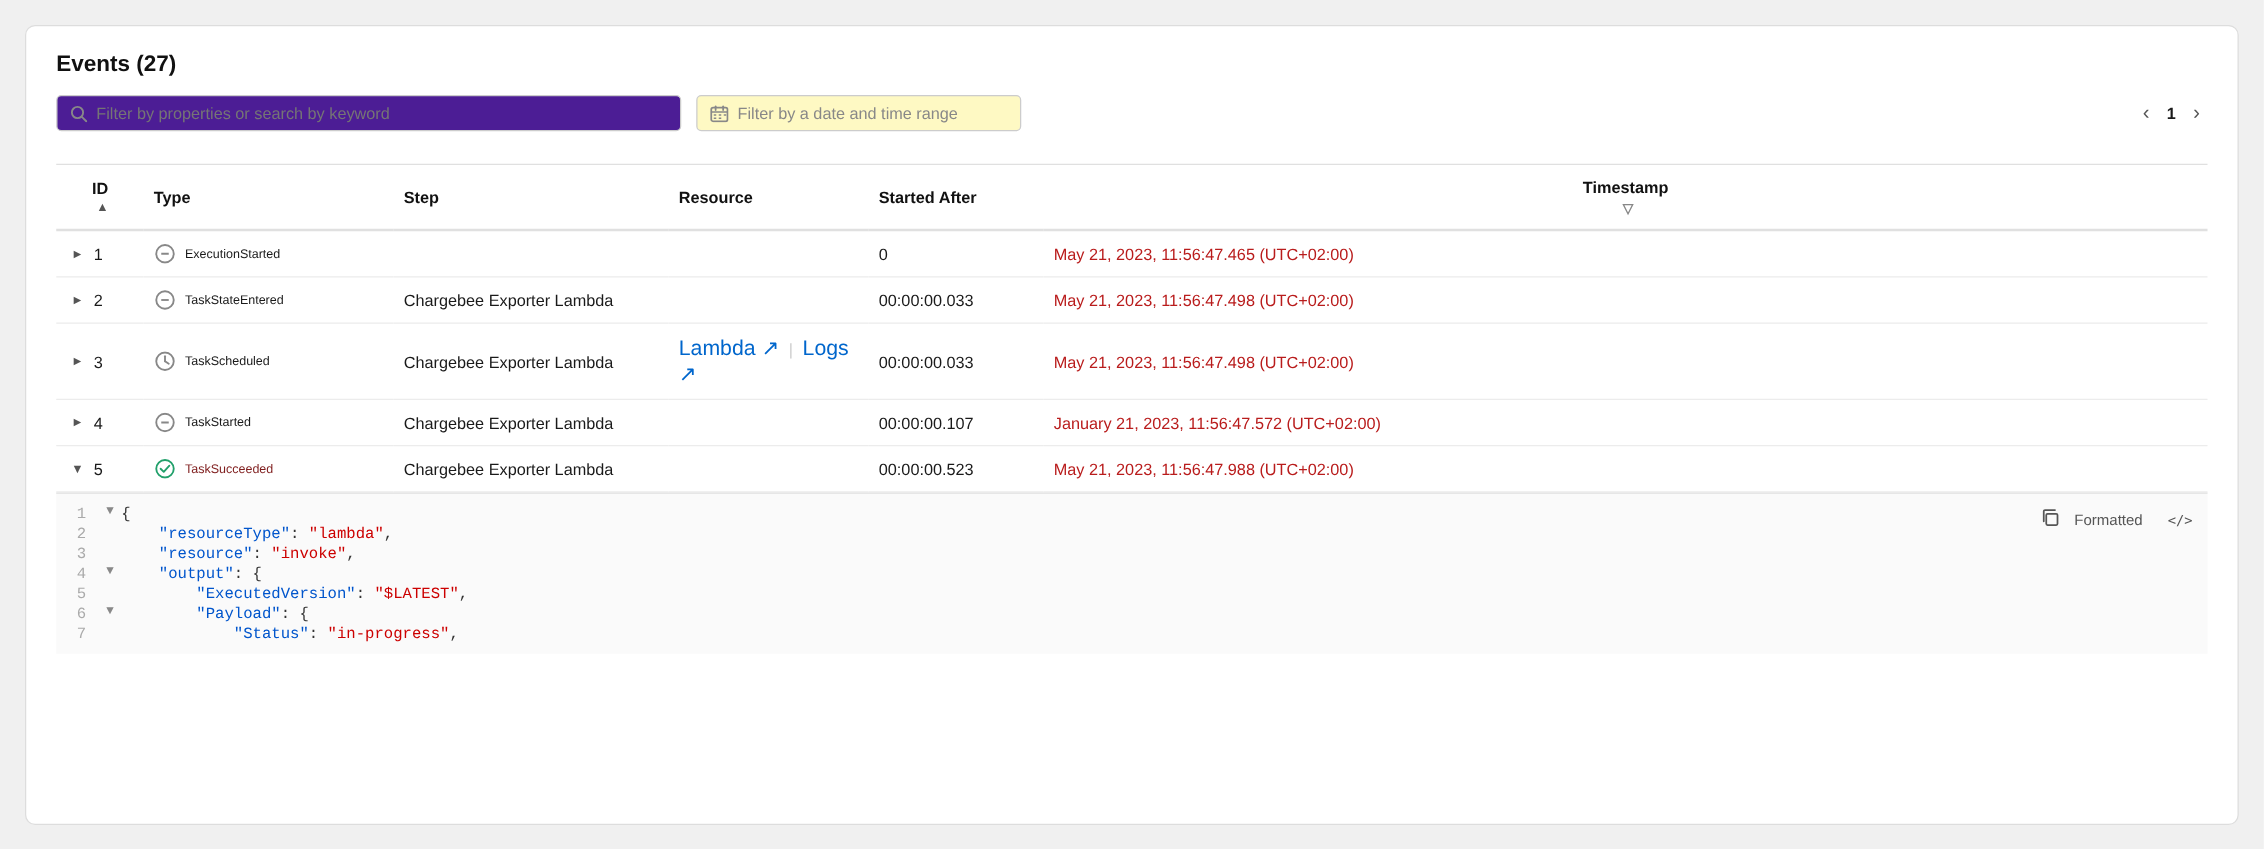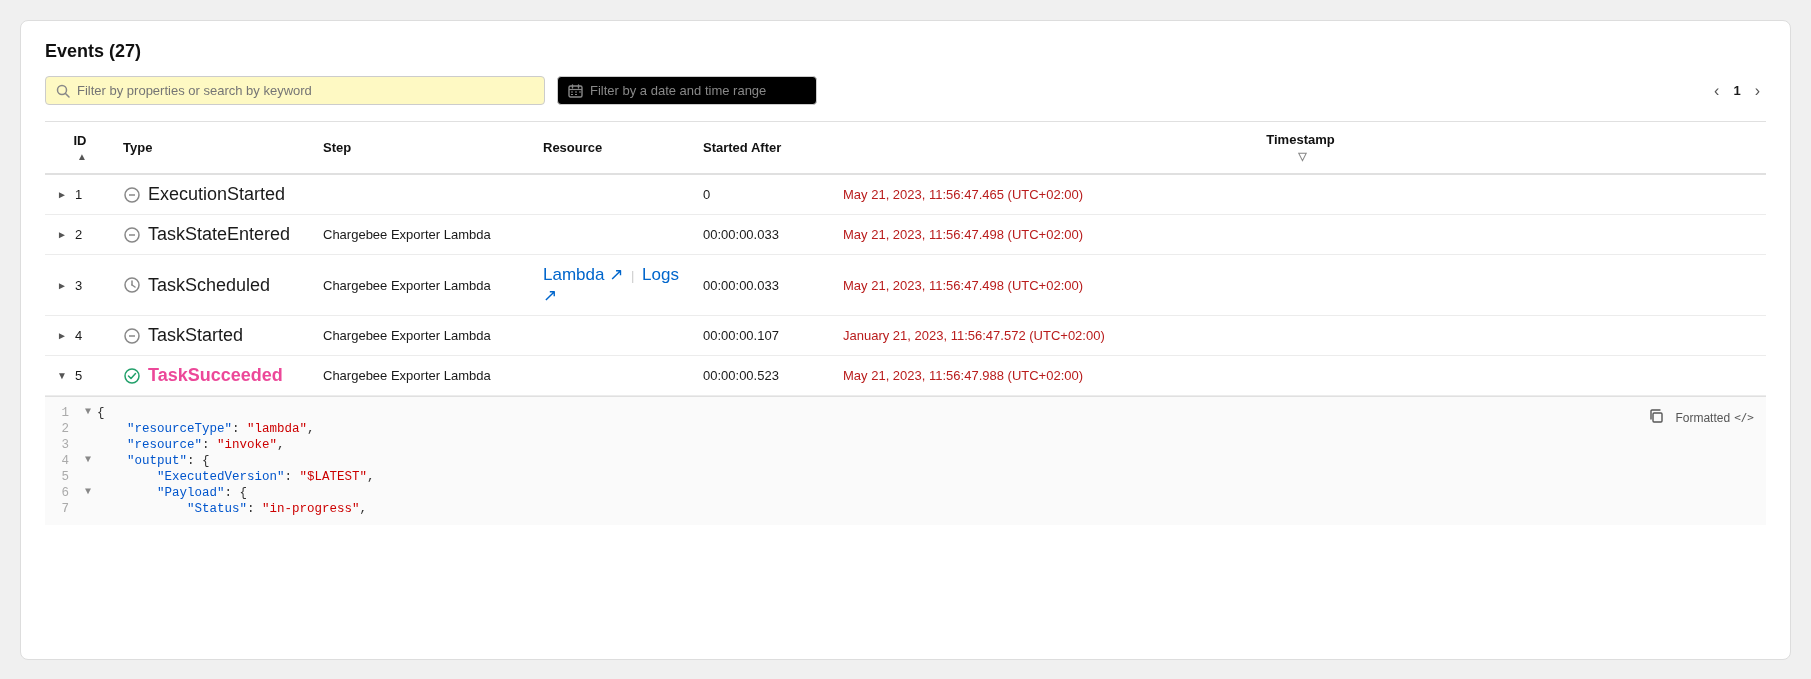--- a/index.html
+++ b/index.html
@@ -11,42 +11,42 @@
     }
     .container {
       background: #fff;
       margin: 20px;
       border-radius: 8px;
       border: 1px solid #ddd;
       padding: 20px 24px;
       min-height: 640px;
     }
     .header {
-      margin-bottom: 16px;
+      margin-bottom: 26px;
     }
     .title {
       font-size: 18px;
       font-weight: 700;
       color: #111;
       margin-bottom: 14px;
     }
     .toolbar {
       display: flex;
       align-items: center;
       gap: 12px;
     }
     .search-box {
       display: flex;
       align-items: center;
       border: 1px solid #ccc;
       border-radius: 4px;
       padding: 6px 10px;
       width: 500px;
       gap: 7px;
-      background: #fef9c3;
+      background: #4c1d95;
     }
     .search-box input {
       border: none;
       outline: none;
       font-size: 13px;
       color: #888;
       width: 100%;
       background: transparent;
     }
     .search-icon-svg {
@@ -54,21 +54,21 @@
       flex-shrink: 0;
     }
     .date-box {
       display: flex;
       align-items: center;
       border: 1px solid #ccc;
       border-radius: 4px;
       padding: 6px 10px;
       width: 260px;
       gap: 7px;
-      background: #000000;
+      background: #fef9c3;
     }
     .date-box span.placeholder {
       font-size: 13px;
       color: #888;
     }
     .pagination {
       display: flex;
       align-items: center;
       gap: 8px;
       margin-left: auto;
@@ -148,23 +148,23 @@
       flex-shrink: 0;
       display: inline-flex;
       align-items: center;
       justify-content: center;
     }
     .icon-success {
       color: #22a06b;
       font-size: 16px;
     }
     .type-name {
-      font-size: 18px;
-    }
-    .type-name.success { color: #ec4899; font-weight: 700; }
+      font-size: 10px;
+    }
+    .type-name.success { color: #7f1d1d; font-weight: 400; }
     .resource-link {
       color: #0066cc;
       text-decoration: none;
       font-size: 17px;
     }
     .pipe { color: #ccc; margin: 0 4px; }
     .timestamp-cell {
       font-size: 13px;
       color: #b91c1c;
     }
@@ -194,21 +194,21 @@
       font-size: 15px;
     }
     .formatted-btn {
       background: none;
       border: none;
       cursor: pointer;
       font-size: 12px;
       color: #555;
       display: flex;
       align-items: center;
-      gap: 4px;
+      gap: 20px;
     }
     .json-line {
       display: flex;
       padding: 1px 0;
     }
     .json-line-num {
       width: 40px;
       text-align: right;
       padding-right: 16px;
       color: #aaa;

